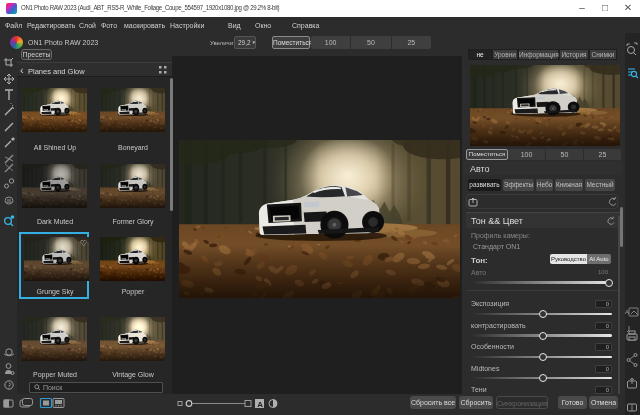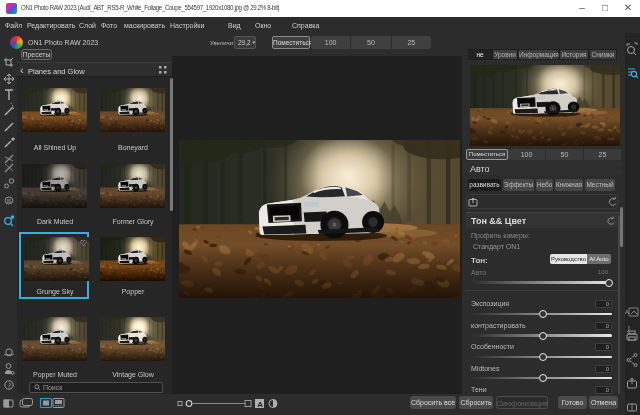--- a/index.html
+++ b/index.html
@@ -71,21 +71,21 @@
 #navphoto { left:470px; top:65px; width:150px; height:81px; }
 #navphoto svg { width:100%; height:100%; display:block; }
 .navrow { left:466px; top:149px; width:156px; height:11px; display:flex; }
 .navrow .fit { width:42px; border:1px solid #999; background:#3d3d3d; color:#ddd; font-size:6px; text-align:center; line-height:9px; border-radius:2px; }
 .navrow .seg { flex:1; background:#3a3a3a; font-size:7px; color:#bbb; text-align:center; line-height:11px; border-right:1px solid #2c2c2c; }
 .sloi { left:470px; top:164px; font-size:9px; color:#d8d8d8; }
 .ltabs { left:468px; top:179px; height:12px; display:flex; gap:2px; }
 .ltabs div { font-size:6.5px; color:#c0c0c0; background:#464646; border-radius:2px; line-height:12px; text-align:center; }
 .ltabs div.sel { background:#1a1a1a; color:#ddd; }
 .tonhead { left:466px; top:212px; width:156px; height:16px; background:#333; border-top:1px solid #444; }
-.tonhead span { position:absolute; left:5px; top:3px; font-size:9px; font-weight:bold; color:#ddd; }
+.tonhead span { position:absolute; left:5px; top:3px; font-size:9px; font-weight:normal; color:#ddd; }
 .camlbl { left:471px; top:232px; font-size:7px; color:#888; }
 .stdlbl { left:473px; top:243px; font-size:7px; color:#999; }
 .tonlbl { left:471px; top:256px; font-size:8px; color:#ccc; font-weight:bold; }
 .tonseg { left:550px; top:253.5px; height:10px; display:flex; border-radius:2px; overflow:hidden; }
 .tonseg .a { background:#e6e6e6; color:#222; font-size:6px; line-height:10px; width:37px; text-align:center; }
 .tonseg .b { background:#6e6e6e; color:#eee; font-size:6px; line-height:10px; width:24px; text-align:center; }
 .avtolbl { left:471px; top:269px; font-size:7px; color:#777; }
 .avtoval { left:598px; top:269px; font-size:6px; color:#777; }
 .slider { position:absolute; height:2.5px; background:linear-gradient(90deg,#2a2a2a,#e8e8e8); border-radius:2px; }
 .knob { position:absolute; width:8px; height:8px; border-radius:50%; background:#333; border:1.5px solid #e8e8e8; }

